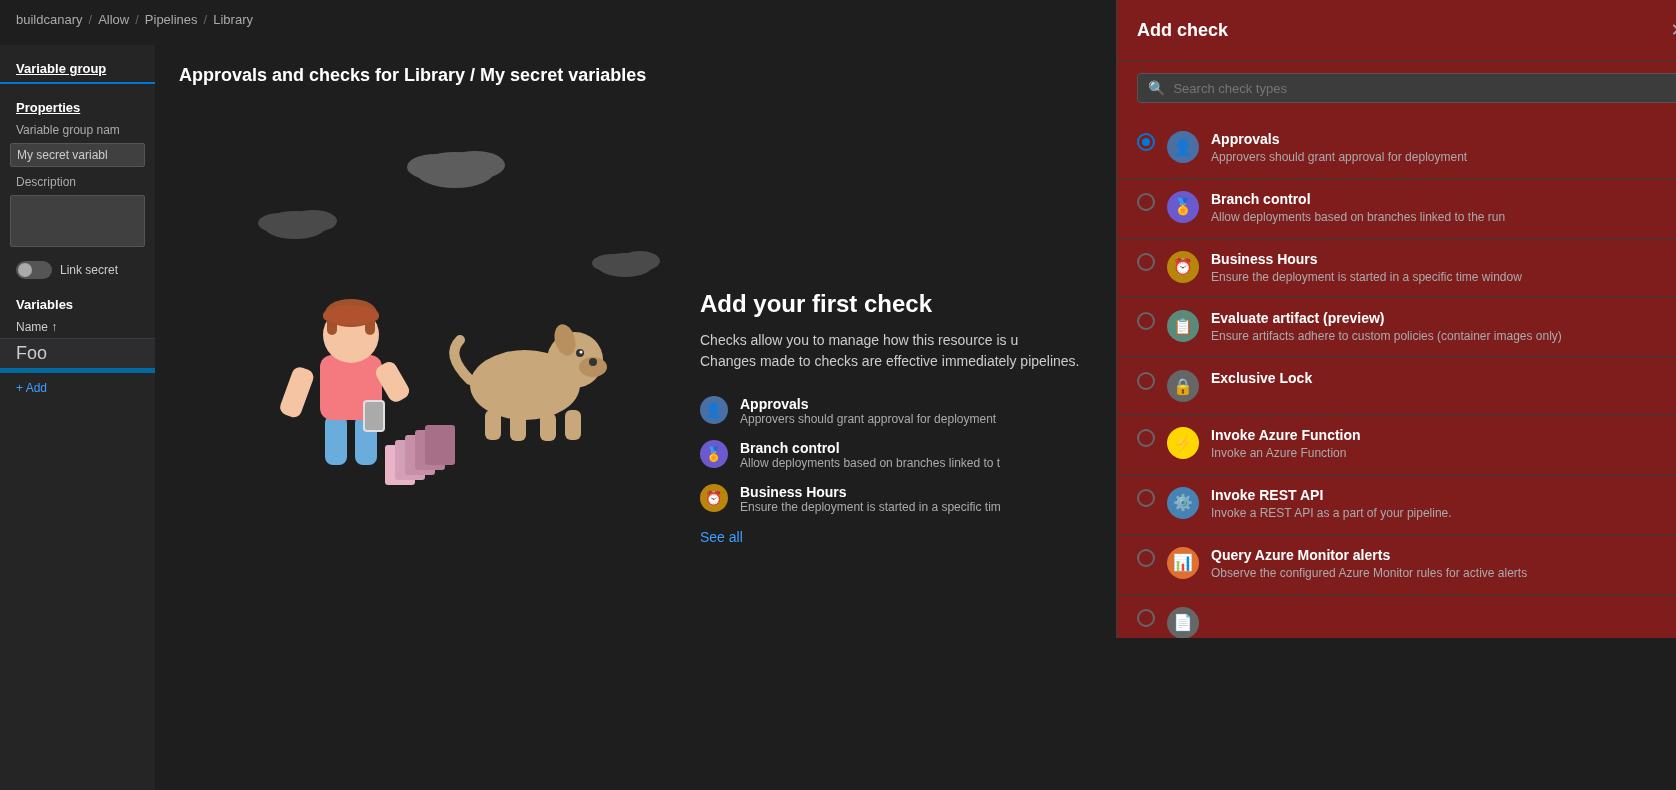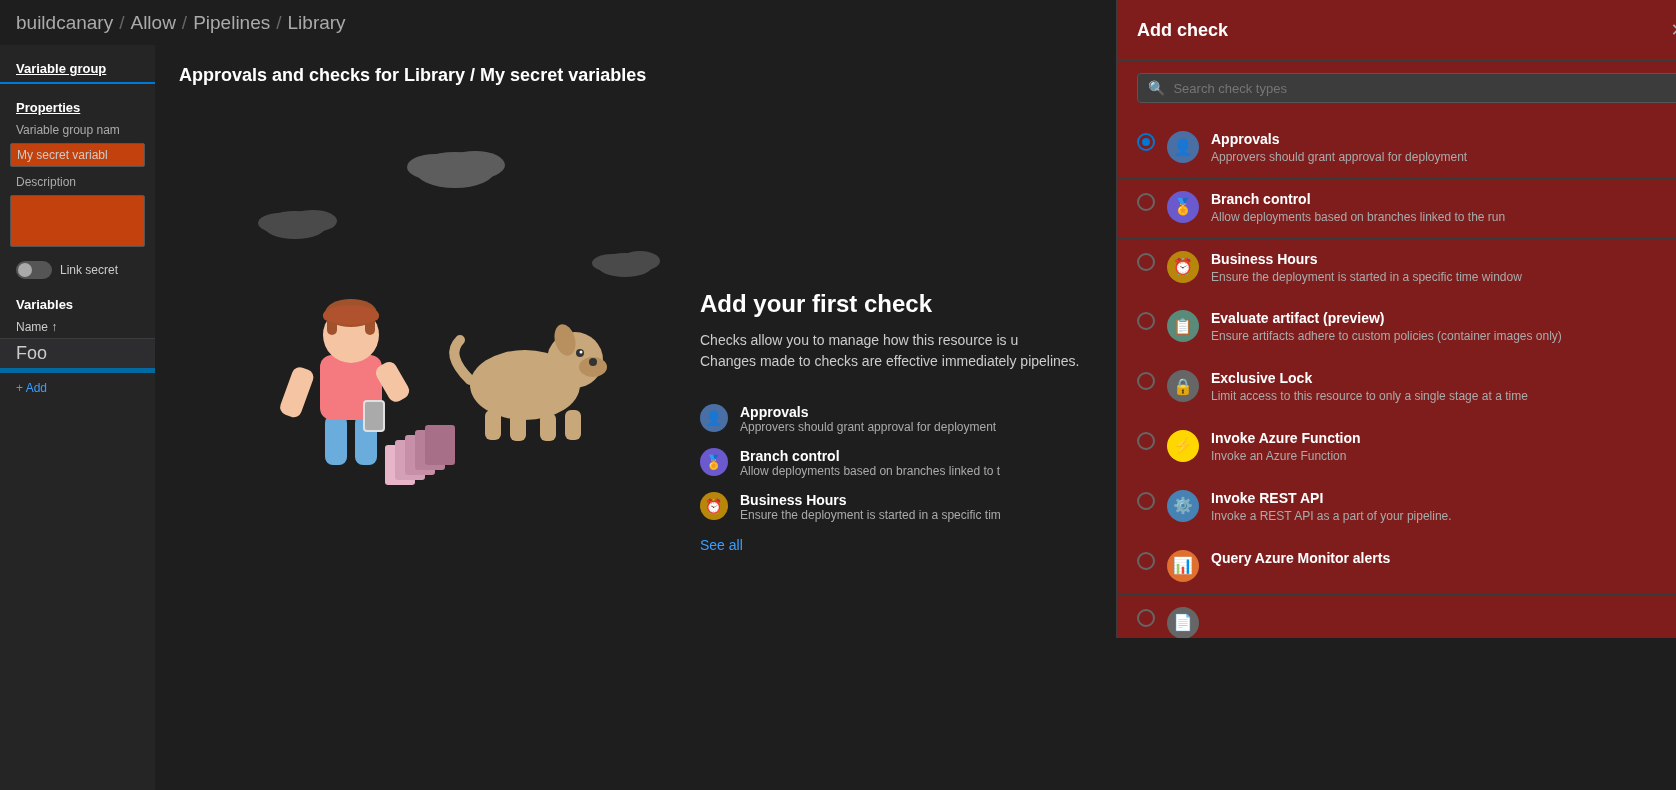--- a/index.html
+++ b/index.html
@@ -10,21 +10,21 @@
       width: 1676px;
       height: 790px;
       overflow: hidden;
       position: relative;
     }
 
     
     .breadcrumb {
       position: absolute;
       top: 12px; left: 16px;
-      font-size: 19px;
+      font-size: 13px;
       color: #aaa;
       display: flex;
       align-items: center;
       gap: 6px;
     }
     .breadcrumb span { color: #aaa; }
     .breadcrumb .sep { color: #666; }
 
     
     .sidebar {
@@ -56,21 +56,21 @@
       text-decoration: underline;
     }
     .sidebar-label {
       font-size: 12px;
       color: #aaa;
       padding: 4px 16px 2px;
     }
     .sidebar-input {
       margin: 4px 10px;
       width: calc(100% - 20px);
-      background: #c2410c;
+      background: #404040;
       border: 1px solid #555;
       color: #ccc;
       font-size: 12px;
       padding: 4px 6px;
       border-radius: 2px;
     }
     .toggle-row {
       display: flex;
       align-items: center;
       gap: 8px;
@@ -151,21 +151,21 @@
     }
     .first-check-title {
       font-size: 24px;
       font-weight: 700;
       margin-bottom: 12px;
     }
     .first-check-desc {
       font-size: 14px;
       color: #ccc;
       line-height: 1.5;
-      margin-bottom: 32px;
+      margin-bottom: 24px;
     }
     .check-item-preview {
       display: flex;
       align-items: flex-start;
       gap: 12px;
       margin-bottom: 14px;
     }
     .check-icon-preview {
       width: 28px;
       height: 28px;
@@ -495,21 +495,20 @@
         <div class="check-list-info">
           <div class="check-name">Evaluate artifact (preview)</div>
           <div class="check-desc">Ensure artifacts adhere to custom policies (container images only)</div>
         </div>
       </div>
       <div class="check-list-item">
         <div class="radio-btn"></div>
         <div class="check-list-icon" style="background: rgb(102, 102, 102);">🔒</div>
         <div class="check-list-info">
           <div class="check-name">Exclusive Lock</div>
-          <div class="check-desc">Limit access to this resource to only a single stage at a time</div>
         </div>
       </div>
       <div class="check-list-item">
         <div class="radio-btn"></div>
         <div class="check-list-icon" style="background: rgb(255, 215, 0);">⚡</div>
         <div class="check-list-info">
           <div class="check-name">Invoke Azure Function</div>
           <div class="check-desc">Invoke an Azure Function</div>
         </div>
       </div>
@@ -519,20 +518,21 @@
         <div class="check-list-info">
           <div class="check-name">Invoke REST API</div>
           <div class="check-desc">Invoke a REST API as a part of your pipeline.</div>
         </div>
       </div>
       <div class="check-list-item">
         <div class="radio-btn"></div>
         <div class="check-list-icon" style="background: rgb(224, 112, 48);">📊</div>
         <div class="check-list-info">
           <div class="check-name">Query Azure Monitor alerts</div>
+          <div class="check-desc">Observe the configured Azure Monitor rules for active alerts</div>
         </div>
       </div>
       <div class="check-list-item">
         <div class="radio-btn"></div>
         <div class="check-list-icon" style="background: rgb(102, 102, 102);">📄</div>
       </div>
     </div>
 </div>
 
 </body></html>

